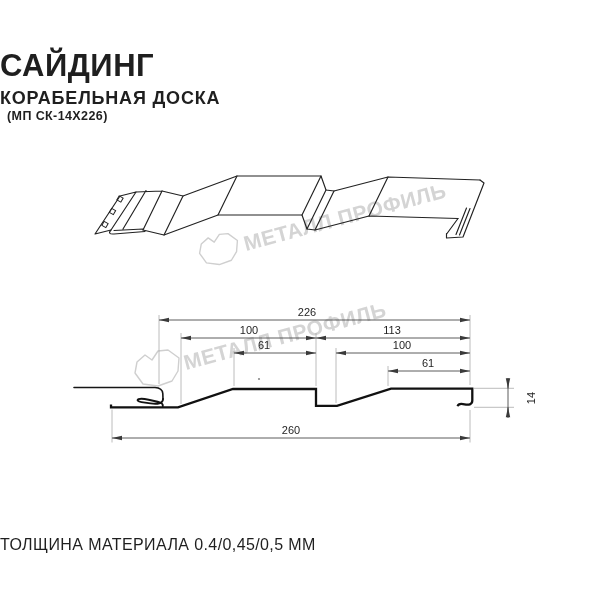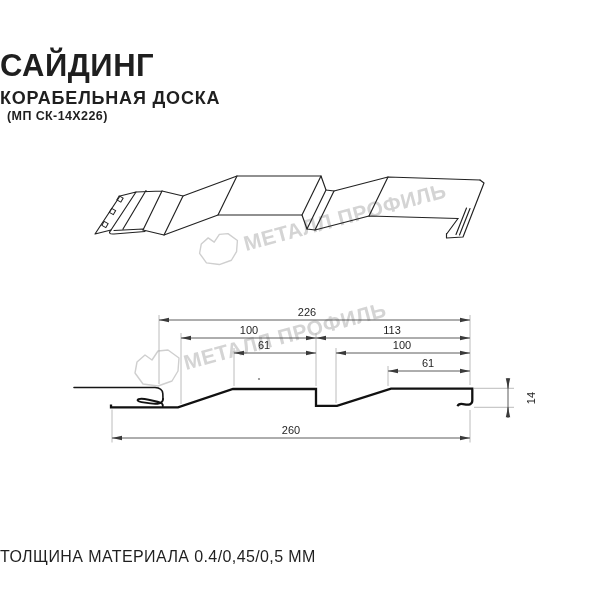--- a/index.html
+++ b/index.html
@@ -4,21 +4,21 @@
 <style>
   html,body{margin:0;padding:0;background:#ffffff;}
   .stage{
     position:relative;width:600px;height:600px;background:#ffffff;overflow:hidden;
     font-family:"Liberation Sans",sans-serif;color:#1f1f1f;
   }
   .center-text{position:absolute;left:0;width:600px;text-align:left;white-space:nowrap;}
   .title{top:48px;font-size:31px;font-weight:bold;letter-spacing:.5px;}
   .subtitle{top:88px;font-size:18px;font-weight:bold;letter-spacing:.8px;}
   .model{top:109px;font-size:12.5px;font-weight:bold;letter-spacing:.4px;padding-left:7px;}
-  .footer{top:548px;font-size:16px;font-weight:normal;letter-spacing:.4px;}
+  .footer{top:536px;font-size:16px;font-weight:normal;letter-spacing:.4px;}
   svg{position:absolute;left:0;top:0;}
   .wm-text{font-size:21px;font-weight:bold;fill:#d4d4d4;letter-spacing:.5px;}
   .dim-label{font-size:11px;fill:#1f1f1f;text-anchor:middle;}
   .art{stroke:#222222;stroke-width:1.15;fill:none;stroke-linejoin:round;stroke-linecap:round;}
   .bold-profile{stroke:#111111;stroke-width:2.3;fill:none;stroke-linejoin:miter;stroke-linecap:butt;}
   .thin-profile{stroke:#161616;stroke-width:1.6;fill:none;stroke-linecap:round;}
   .lock{stroke:#111111;stroke-width:1.9;fill:none;stroke-linecap:round;}
   .ext{stroke:#ababab;stroke-width:.8;}
   .dim{stroke:#4a4a4a;stroke-width:.9;}
   .logo{stroke:#cfcfcf;fill:none;stroke-linejoin:round;}

